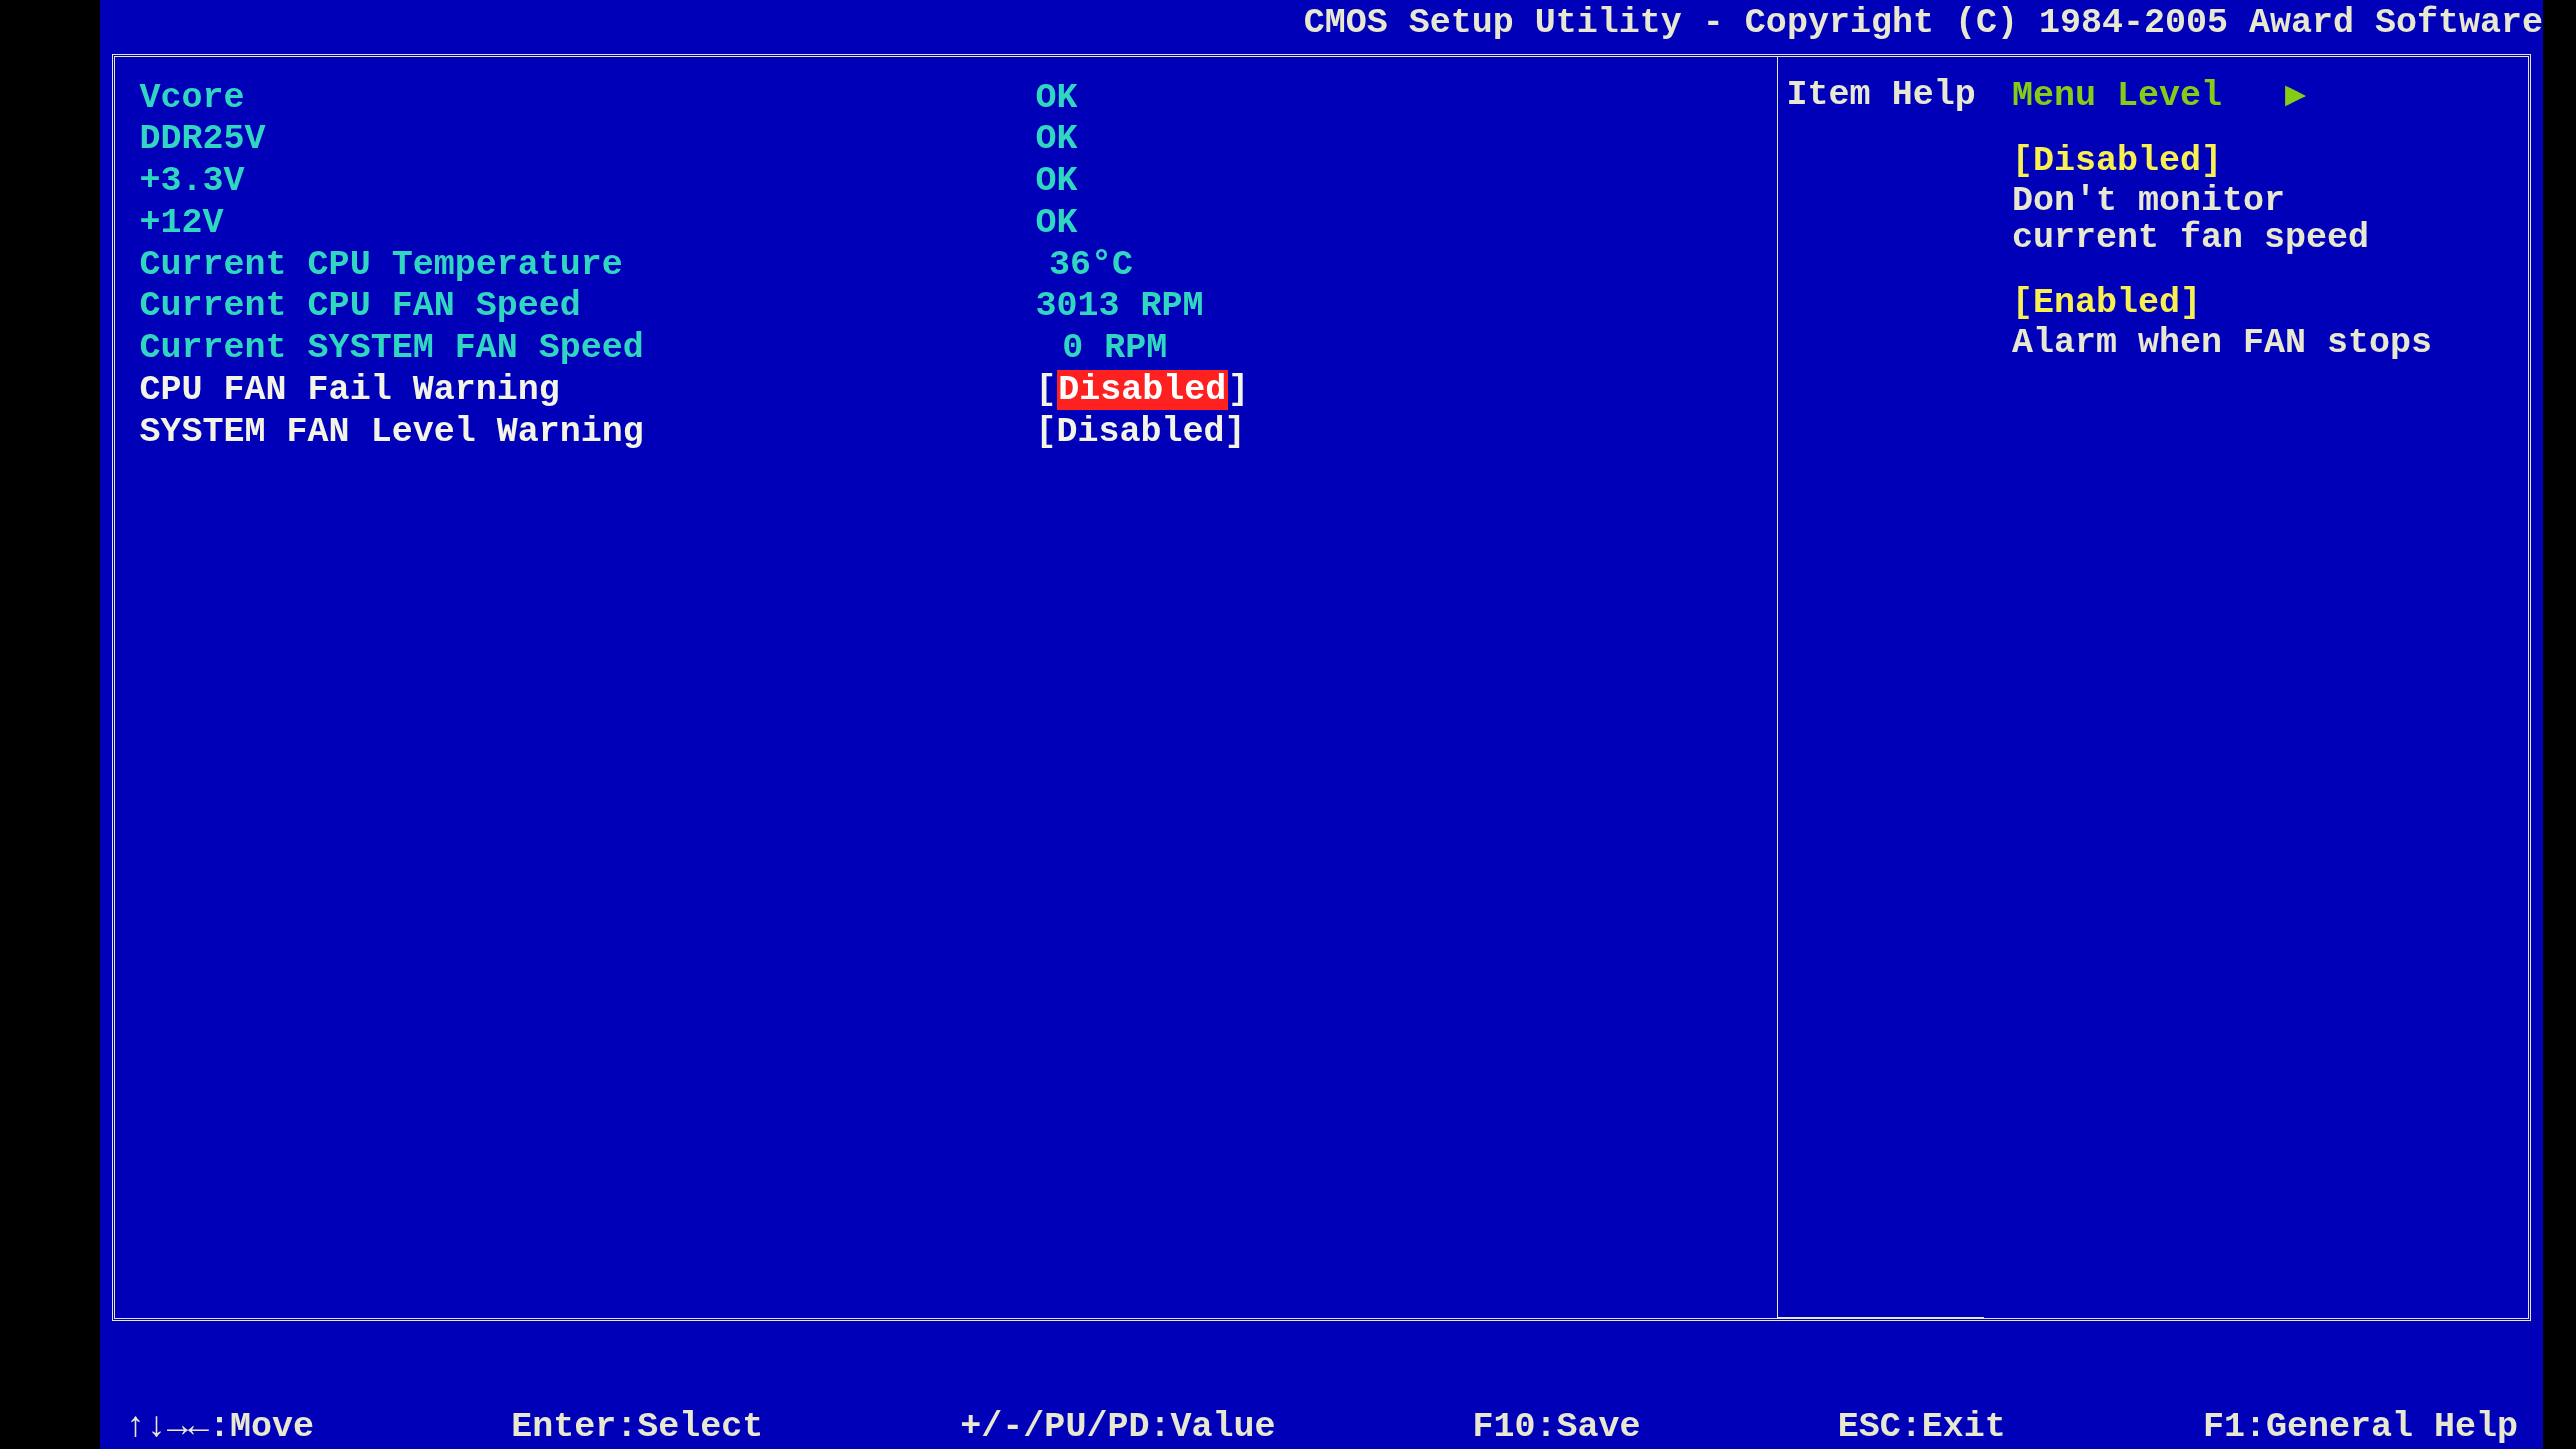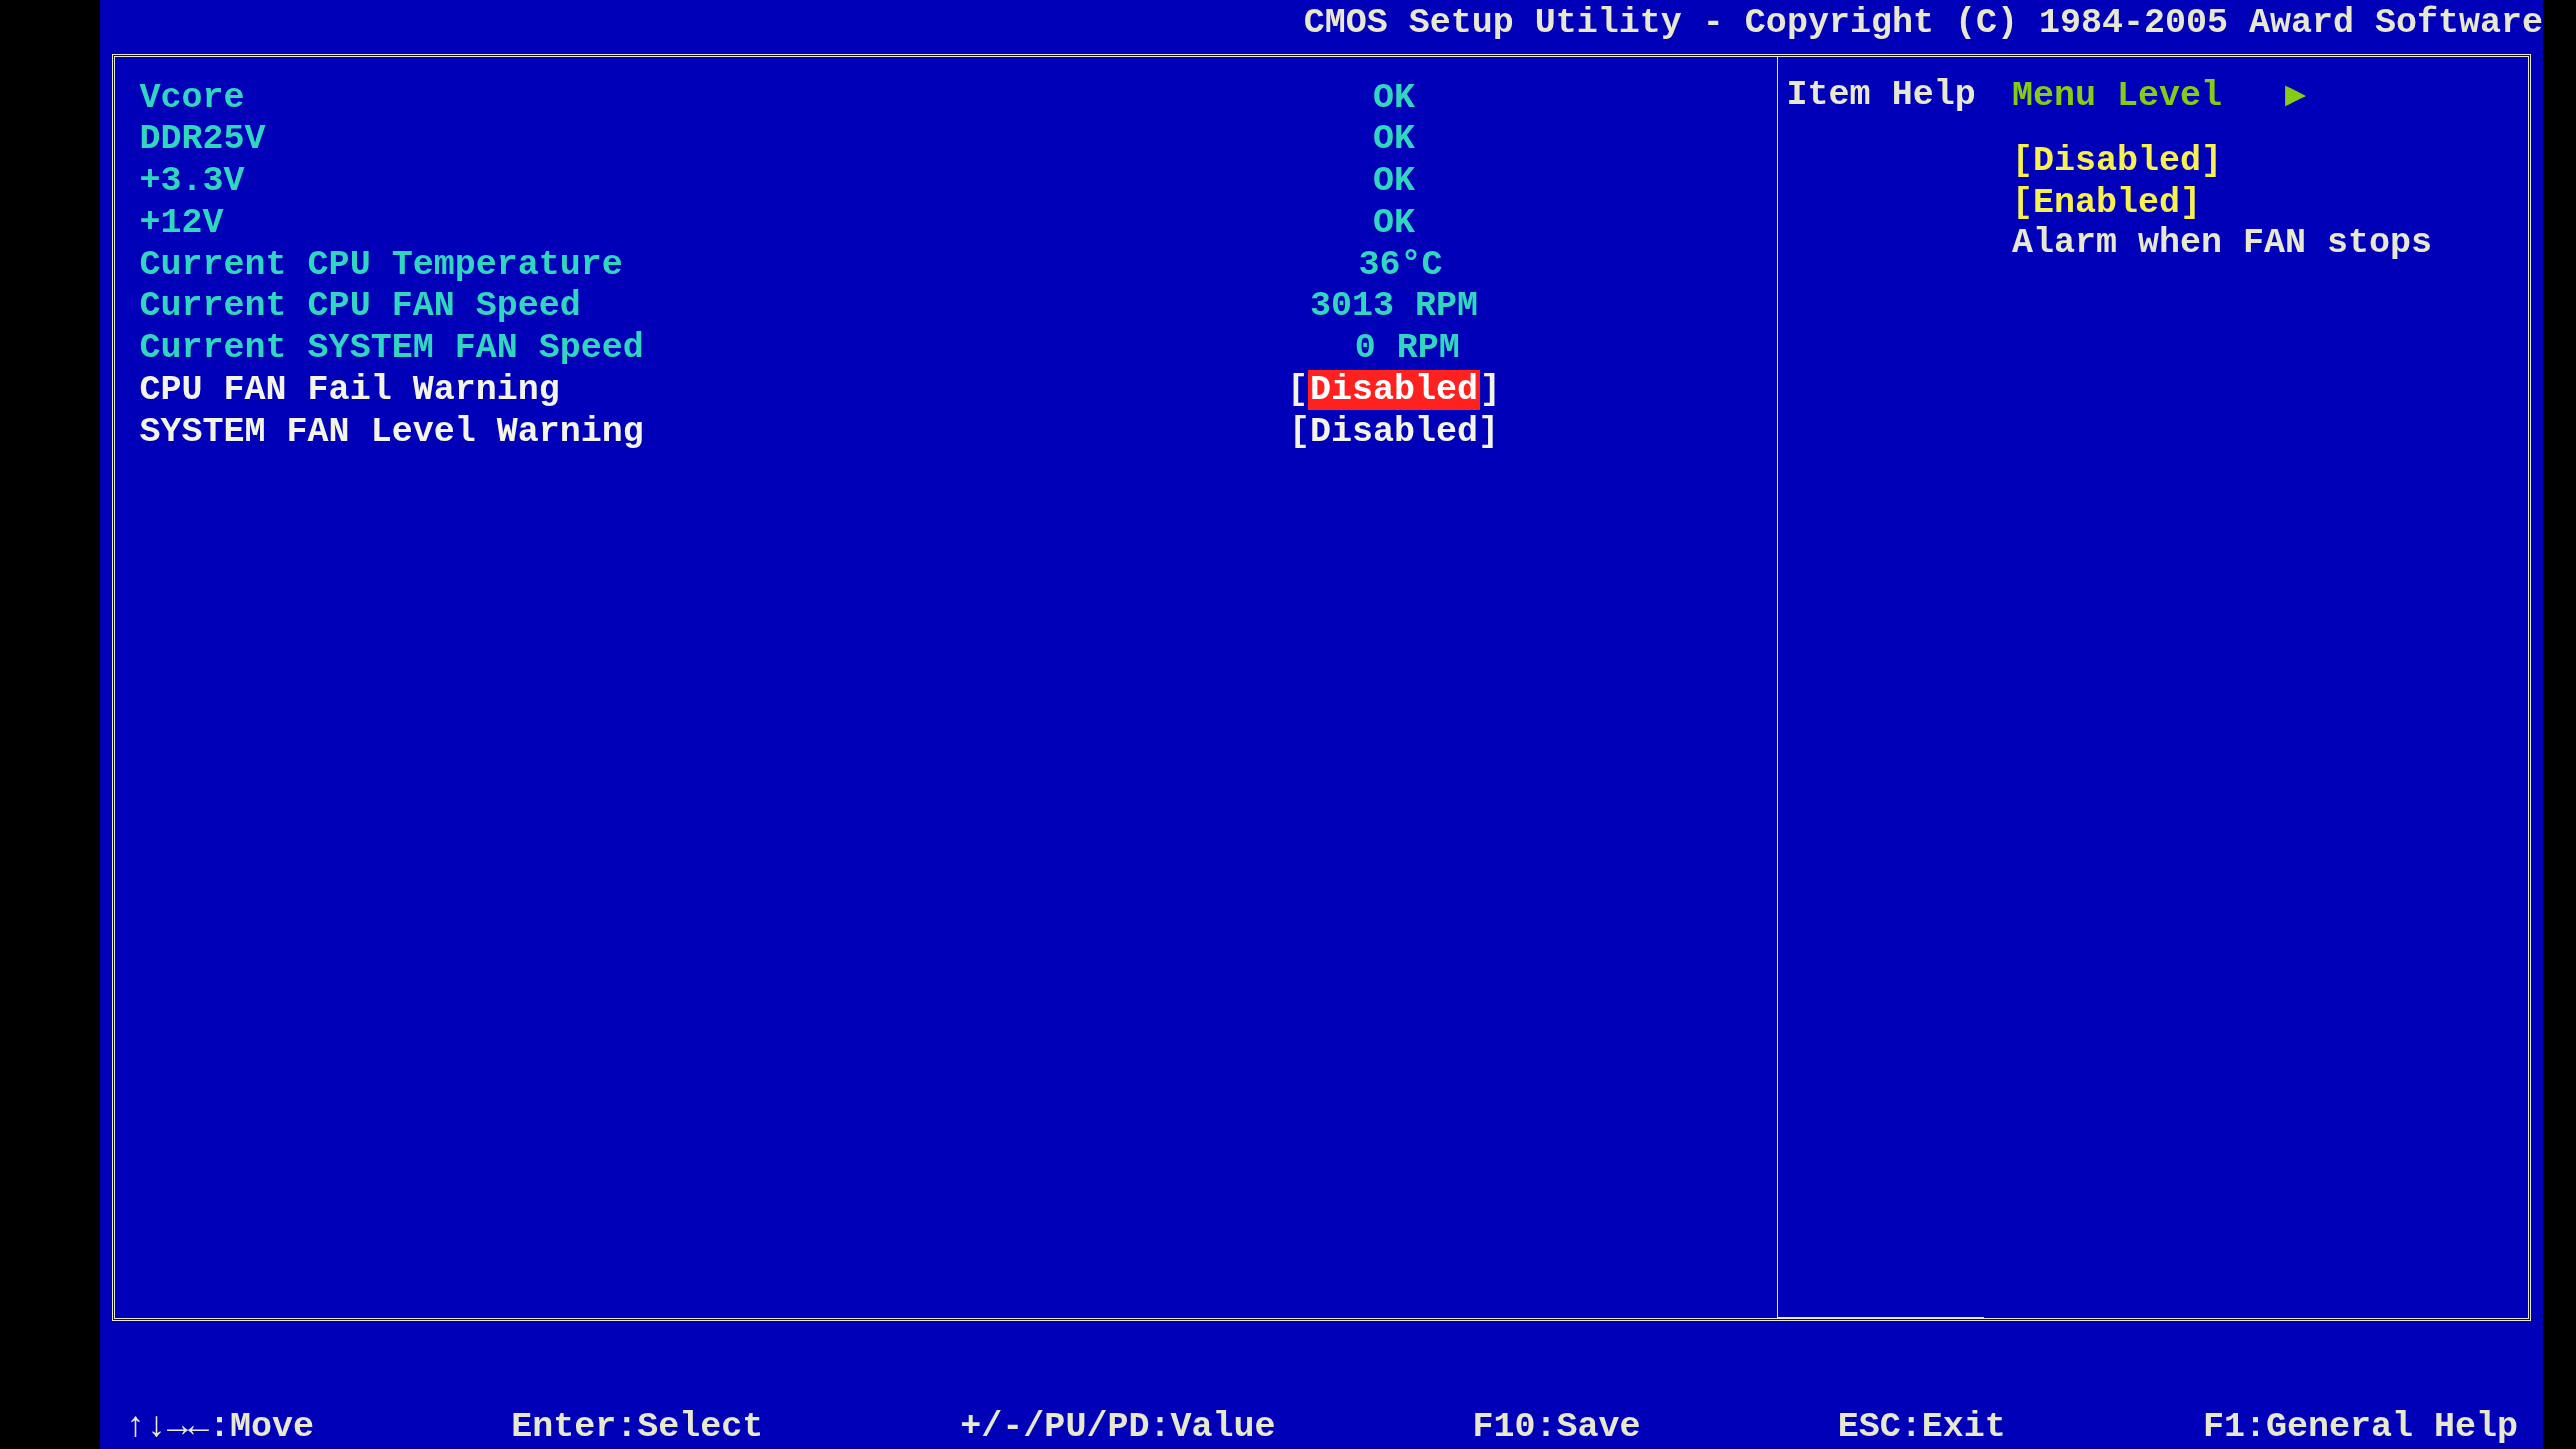--- a/index.html
+++ b/index.html
@@ -10,21 +10,21 @@
   .double-box{border:3.3px double #e8e8d0;margin:3.3px 11.6px 0 11.6px;height:1261px;display:flex}
   .left-pane{flex:2.15;padding:18px 25px;border-right:1.7px solid #e8e8d0}
   .right-pane{flex:1;display:flex;}
   .help-title{padding:20px 8.3px;text-align:center;border-bottom:1.7px solid #e8e8d0;color:#e8e8d0}
   .help-body{padding:21.6px 28px;color:#e8e8d0}
   .help-body .lvl{color:#84cc16;margin-bottom:28px}
   .help-body .opt{color:#f8f050;margin-top:5px}
   .help-body .desc{margin:3.3px 0 28px 0}
   .row{display:flex;margin:5px 0}
   .lbl{flex:1.25}
-  .val{flex:1;text-align:center}
+  .val{flex:1;text-align:left}
   .teal{color:#30d6c0}
   .white{color:#f4f4e6}
   .sel{color:#fff;background:#ff2020;padding:0 1.7px}
   .bracket{color:#f4f4e6}
   .footer{position:absolute;left:100px;right:33px;bottom:-5px;color:#e8e8d0;padding:8.3px 25px;display:flex;justify-content:space-between;white-space:nowrap}
 </style>
 </head>
 <body>
 
 <div class="screen">
@@ -77,20 +77,24 @@
 
     </div>
 
     <div class="right-pane">
       <div class="help-title">Item Help</div>
       <div class="help-body">
         <div class="lvl">
           <span>Menu Level</span>&nbsp;&nbsp;&nbsp;<span>▶</span>
         </div>
         <div class="opt">[Disabled]</div>
+        <div class="desc">
+          <span>Don't monitor</span><br>
+          <span>current fan speed</span>
+        </div>
         <div class="opt">[Enabled]</div>
         <div class="desc">Alarm when FAN stops</div>
       </div>
     </div>
   </div>
 
 </div>
 
 <div class="footer">
   <span>↑↓→←:Move</span>

